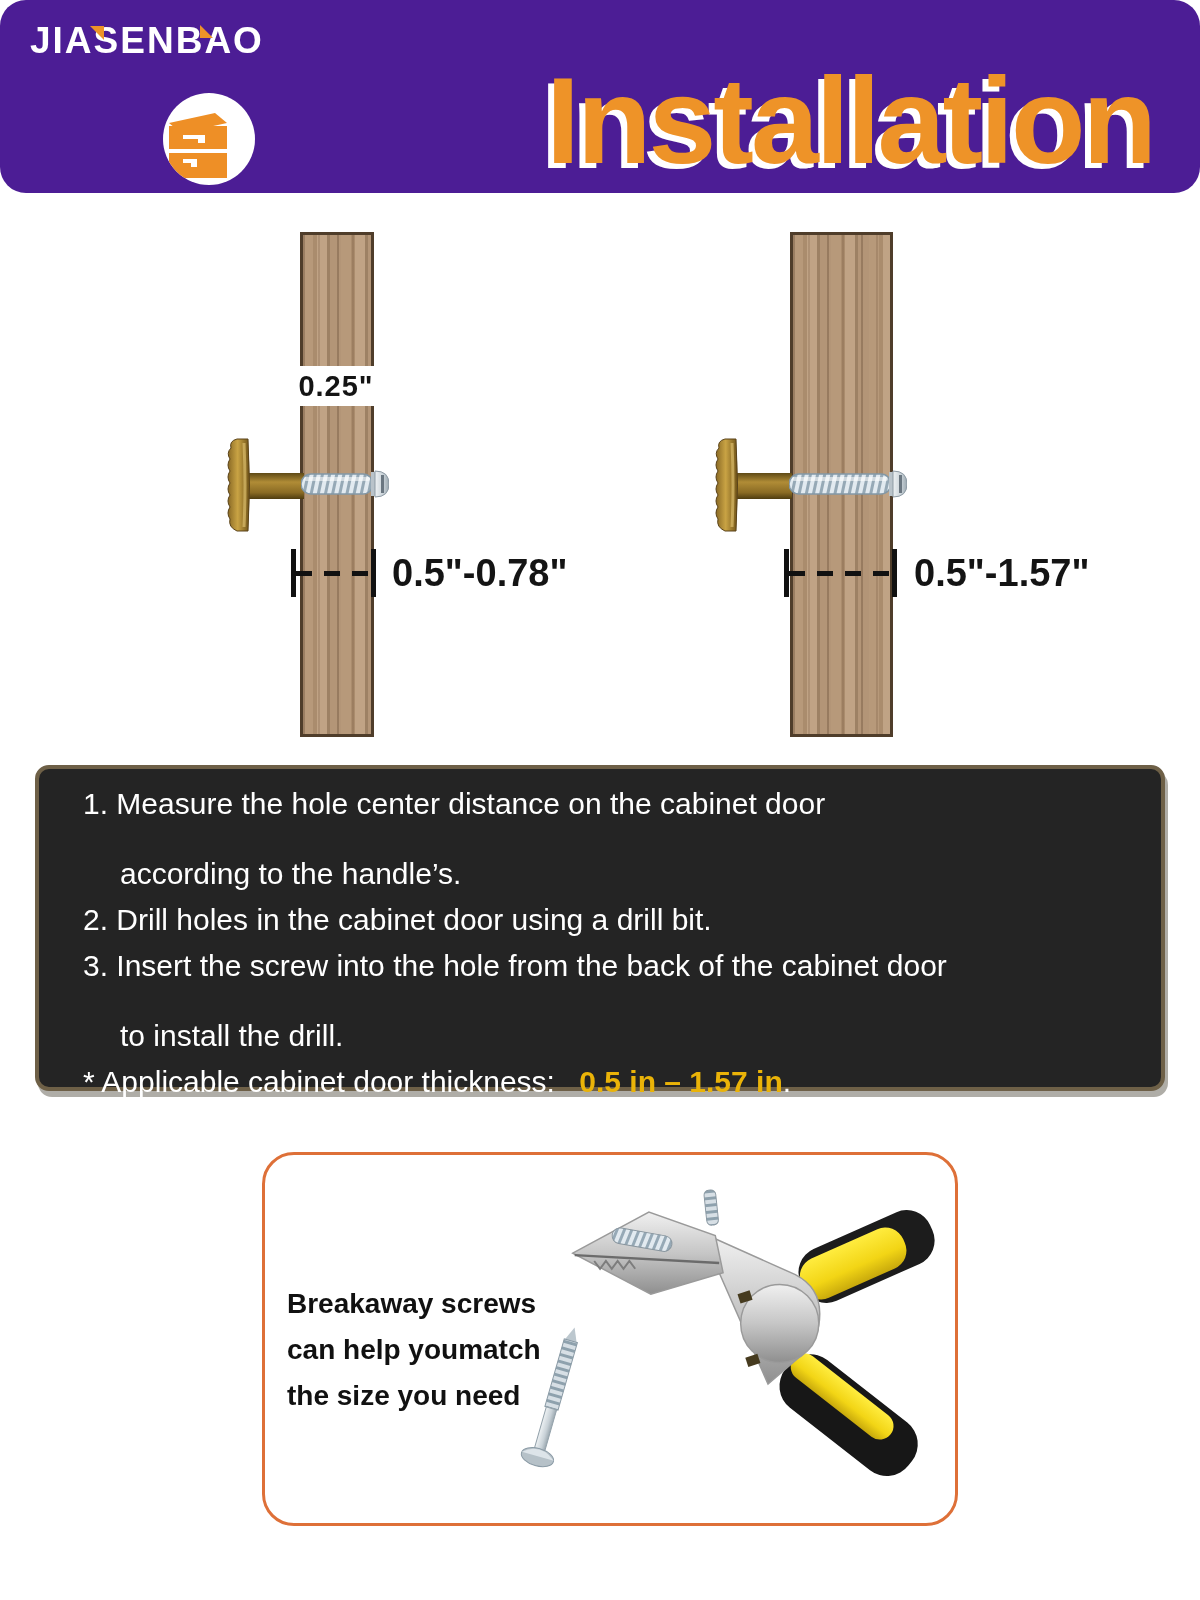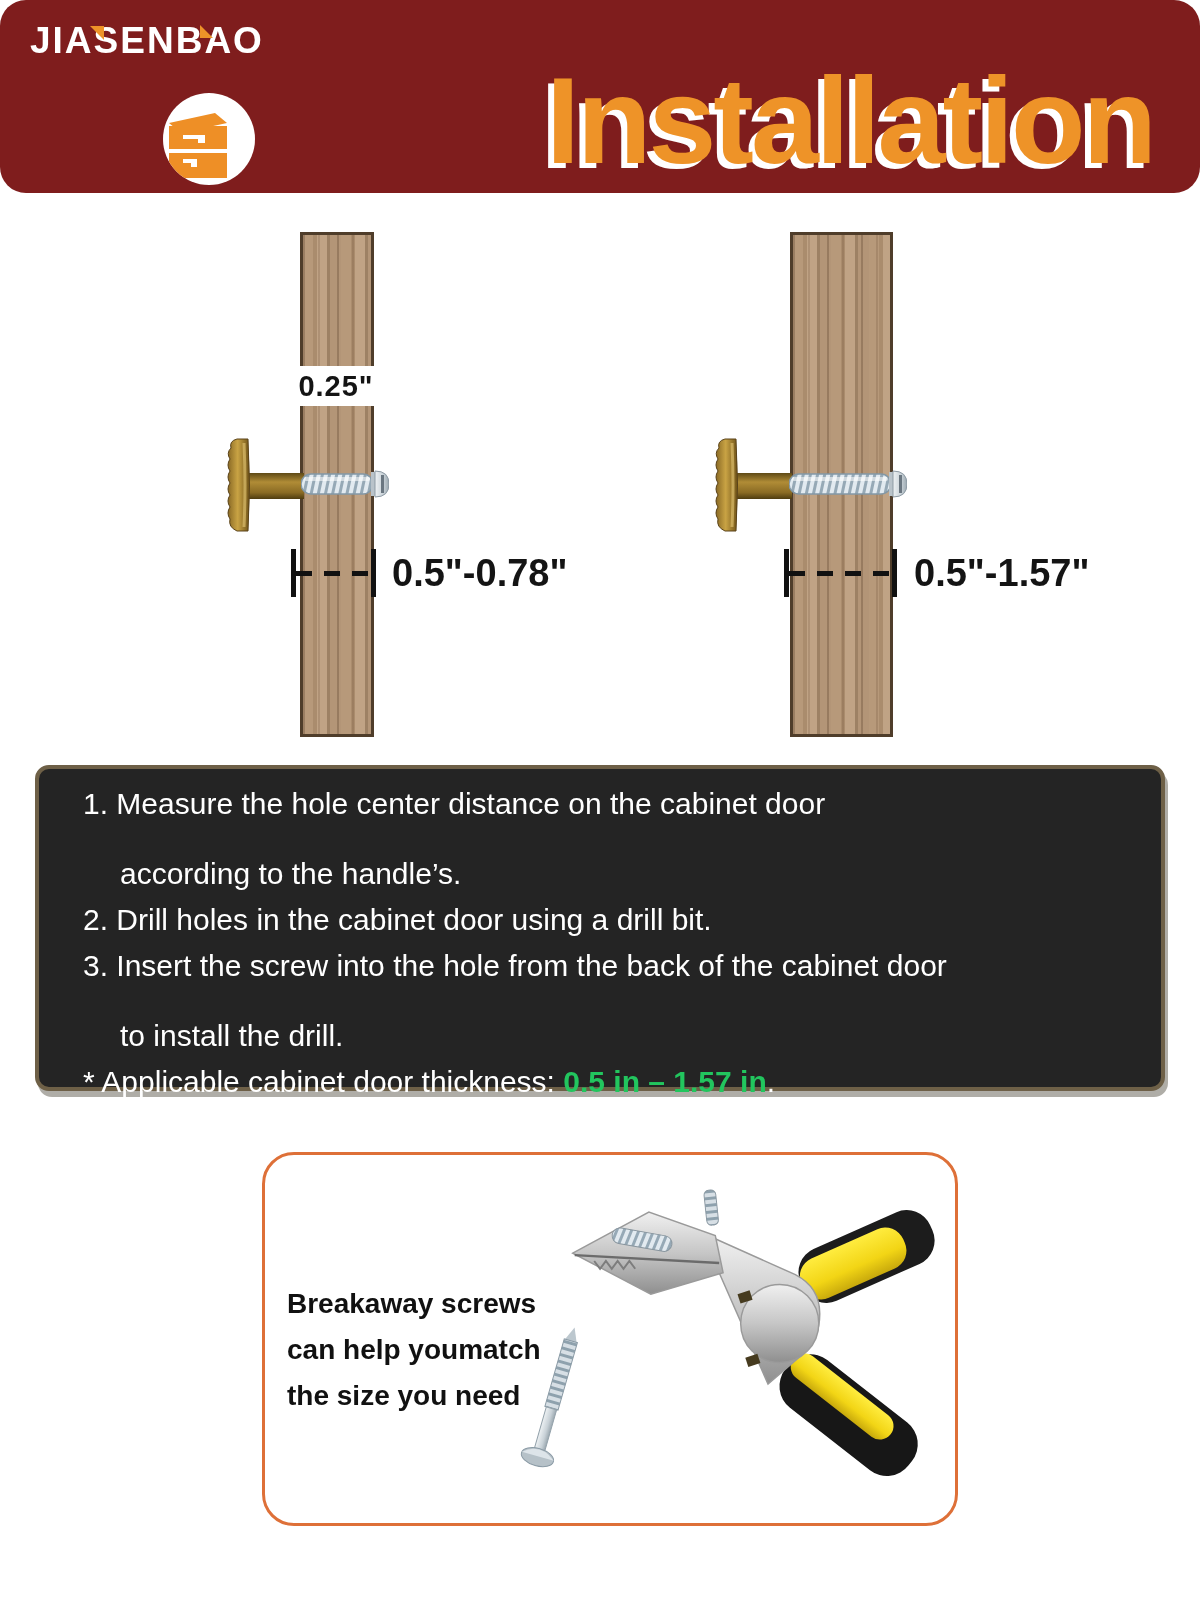--- a/index.html
+++ b/index.html
@@ -3,21 +3,21 @@
 <meta charset="utf-8">
 <style>
   html,body{margin:0;padding:0;background:#ffffff;}
   .page{
     position:relative;width:1200px;height:1600px;overflow:hidden;
     background:#ffffff;font-family:"Liberation Sans",sans-serif;
   }
   
   .header{
     position:absolute;left:0;top:0;width:1200px;height:193px;
-    background:#7f1d1d;border-radius:26px;
+    background:#4c1d95;border-radius:26px;
   }
   .logo{position:absolute;left:30px;top:20px;height:46px;}
   .logo-text{
     color:#ffffff;font-size:37px;font-weight:bold;letter-spacing:2px;
     font-family:"Liberation Sans",sans-serif;
   }
   .logo-tri1{
     position:absolute;left:60px;top:6px;width:0;height:0;
     border-left:14px solid transparent;border-top:14px solid #EE9328;
   }
@@ -71,21 +71,21 @@
     position:absolute;left:35px;top:765px;width:1130px;height:326px;box-sizing:border-box;
     background:#242424;border:4px solid #6E6047;border-radius:14px;
     box-shadow:3px 6px 0 rgba(110,105,95,0.55);
     padding:12px 30px 0 44px;
   }
   .iline{
     color:#ffffff;font-size:30px;line-height:46px;white-space:nowrap;
     font-family:"Liberation Sans",sans-serif;
   }
   .iline.indent{padding-left:37px;margin-top:24px;}
-  .hl{color:#22c55e;font-weight:bold;}
+  .hl{color:#eab308;font-weight:bold;margin-left:16px;}
   
   .tipbox{
     position:absolute;left:262px;top:1152px;width:696px;height:374px;box-sizing:border-box;
     border:3px solid #DE7038;border-radius:32px;background:#ffffff;overflow:hidden;
   }
   .tiptext{position:absolute;left:22px;top:126px;}
   .tipline{font-size:28px;font-weight:bold;color:#111111;line-height:46px;white-space:nowrap;}
   .pliers{position:absolute;left:246px;top:22px;width:432px;height:332px;}
   .defs-holder{position:absolute;width:0;height:0;}
 </style>

